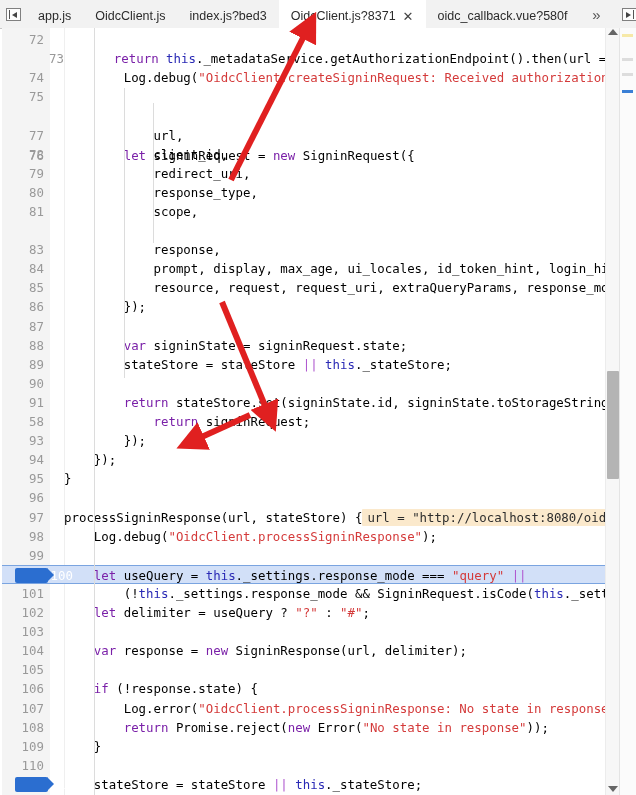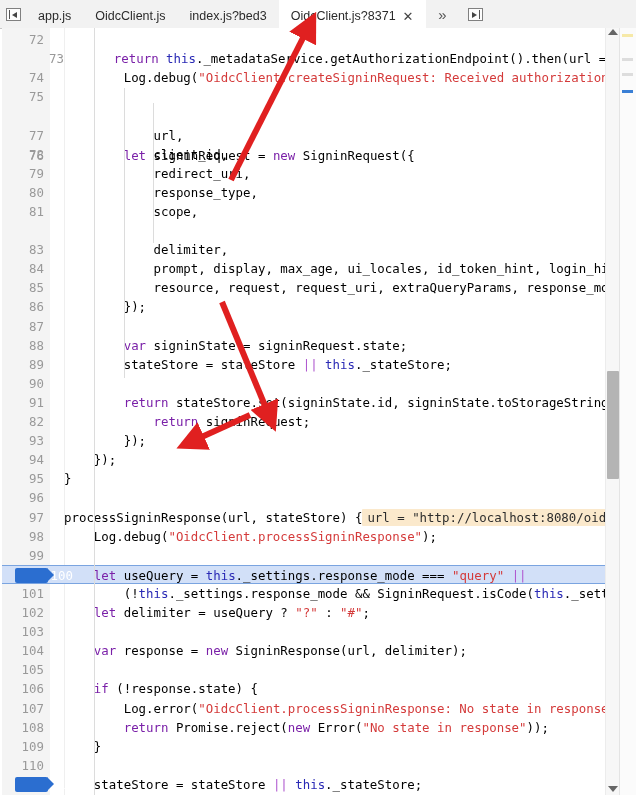--- a/index.html
+++ b/index.html
@@ -315,20 +315,23 @@
 
     <div class="tab">
       <span>index.js?bed3</span>
     </div>
 
     <div class="tab active">
       <span>OidcClient.js?8371</span>
       <span class="tab-close">✕</span>
     </div>
 
+    <div class="tab">
+      <span>oidc_callback.vue?580f</span>
+    </div>
 
     <div class="tab-chevrons">
       <span>»</span>
     </div>
 
     <div class="tab-split-btn">
       <div class="navbox">
         <span class="tri-r"></span>
           <span class="bar-r"></span>
       </div>
@@ -342,30 +345,30 @@
         <div class="line" style="top: 2px;"><div class="lnum">72</div><div class="ltext"></div></div>
         <div class="line" style="top: 21.1px; margin-left: 20px;"><div class="lnum">73</div><div class="ltext">    <span class="kw">return</span> <span class="this">this</span>._metadataService.getAuthorizationEndpoint().then(url =&gt; {</div></div>
         <div class="line" style="top: 40.2px;"><div class="lnum">74</div><div class="ltext">        Log.debug(<span class="str">"OidcClient.createSigninRequest: Received authorization endpoint'</span></div></div>
         <div class="line" style="top: 59.3px;"><div class="lnum">75</div><div class="ltext"></div></div>
         <div class="line" style="top: 78.4px; margin-top: 40px;"><div class="lnum">76</div><div class="ltext">        <span class="kw">let</span> signinRequest = <span class="kw">new</span> SigninRequest({</div></div>
         <div class="line" style="top: 97.5px;"><div class="lnum">77</div><div class="ltext">            url,</div></div>
         <div class="line" style="top: 116.6px;"><div class="lnum">78</div><div class="ltext">            client_id,</div></div>
         <div class="line" style="top: 135.7px;"><div class="lnum">79</div><div class="ltext">            redirect_uri,</div></div>
         <div class="line" style="top: 154.8px;"><div class="lnum">80</div><div class="ltext">            response_type,</div></div>
         <div class="line" style="top: 173.9px;"><div class="lnum">81</div><div class="ltext">            scope,</div></div>
-        <div class="line" style="top: 212.1px;"><div class="lnum">83</div><div class="ltext">            delimiter,</div></div>
+        <div class="line" style="top: 212.1px;"><div class="lnum">83</div><div class="ltext">            response,</div></div>
         <div class="line" style="top: 231.2px;"><div class="lnum">84</div><div class="ltext">            prompt, display, max_age, ui_locales, id_token_hint, login_hint, acr_va</div></div>
         <div class="line" style="top: 250.3px;"><div class="lnum">85</div><div class="ltext">            resource, request, request_uri, extraQueryParams, response_mode</div></div>
         <div class="line" style="top: 269.4px;"><div class="lnum">86</div><div class="ltext">        });</div></div>
         <div class="line" style="top: 288.5px;"><div class="lnum">87</div><div class="ltext"></div></div>
         <div class="line" style="top: 307.6px;"><div class="lnum">88</div><div class="ltext">        <span class="kw">var</span> signinState = signinRequest.state;</div></div>
         <div class="line" style="top: 326.7px;"><div class="lnum">89</div><div class="ltext">        stateStore = stateStore <span class="pipe">||</span> <span class="this">this</span>._stateStore;</div></div>
         <div class="line" style="top: 345.8px;"><div class="lnum">90</div><div class="ltext"></div></div>
         <div class="line" style="top: 364.9px;"><div class="lnum">91</div><div class="ltext">        <span class="kw">return</span> stateStore.set(signinState.id, signinState.toStorageString()).then((</div></div>
-        <div class="line" style="top: 384px;"><div class="lnum">82</div><div class="ltext">            <span class="kw">return</span> signinRequest;</div></div>
+        <div class="line" style="top: 384px;"><div class="lnum">58</div><div class="ltext">            <span class="kw">return</span> signinRequest;</div></div>
         <div class="line" style="top: 403.1px;"><div class="lnum">93</div><div class="ltext">        });</div></div>
         <div class="line" style="top: 422.2px;"><div class="lnum">94</div><div class="ltext">    });</div></div>
         <div class="line" style="top: 441.3px;"><div class="lnum">95</div><div class="ltext">}</div></div>
         <div class="line" style="top: 460.4px;"><div class="lnum">96</div><div class="ltext"></div></div>
         <div class="line" style="top: 479.5px;"><div class="lnum">97</div><div class="ltext">processSigninResponse(url, stateStore) {<span class="inline-hint">url = "http://localhost:8080/oidc_callba</span></div></div>
         <div class="line" style="top: 498.6px;"><div class="lnum">98</div><div class="ltext">    Log.debug(<span class="str">"OidcClient.processSigninResponse"</span>);</div></div>
         <div class="line" style="top: 517.7px;"><div class="lnum">99</div><div class="ltext"></div></div>
         <div class="line selected" style="top: 536.8px;"><div class="lnum-badge"></div><div class="lnum marked">100</div><div class="ltext">    <span class="kw">let</span> useQuery = <span class="this">this</span>._settings.response_mode === <span class="str">"query"</span> <span class="pipe">||</span></div></div>
         <div class="line" style="top: 555.9px;"><div class="lnum">101</div><div class="ltext">        (!<span class="this">this</span>._settings.response_mode &amp;&amp; SigninRequest.isCode(<span class="this">this</span>._settings.respo</div></div>
         <div class="line" style="top: 575px;"><div class="lnum">102</div><div class="ltext">    <span class="kw">let</span> delimiter = useQuery ? <span class="str">"?"</span> : <span class="str">"#"</span>;</div></div>

